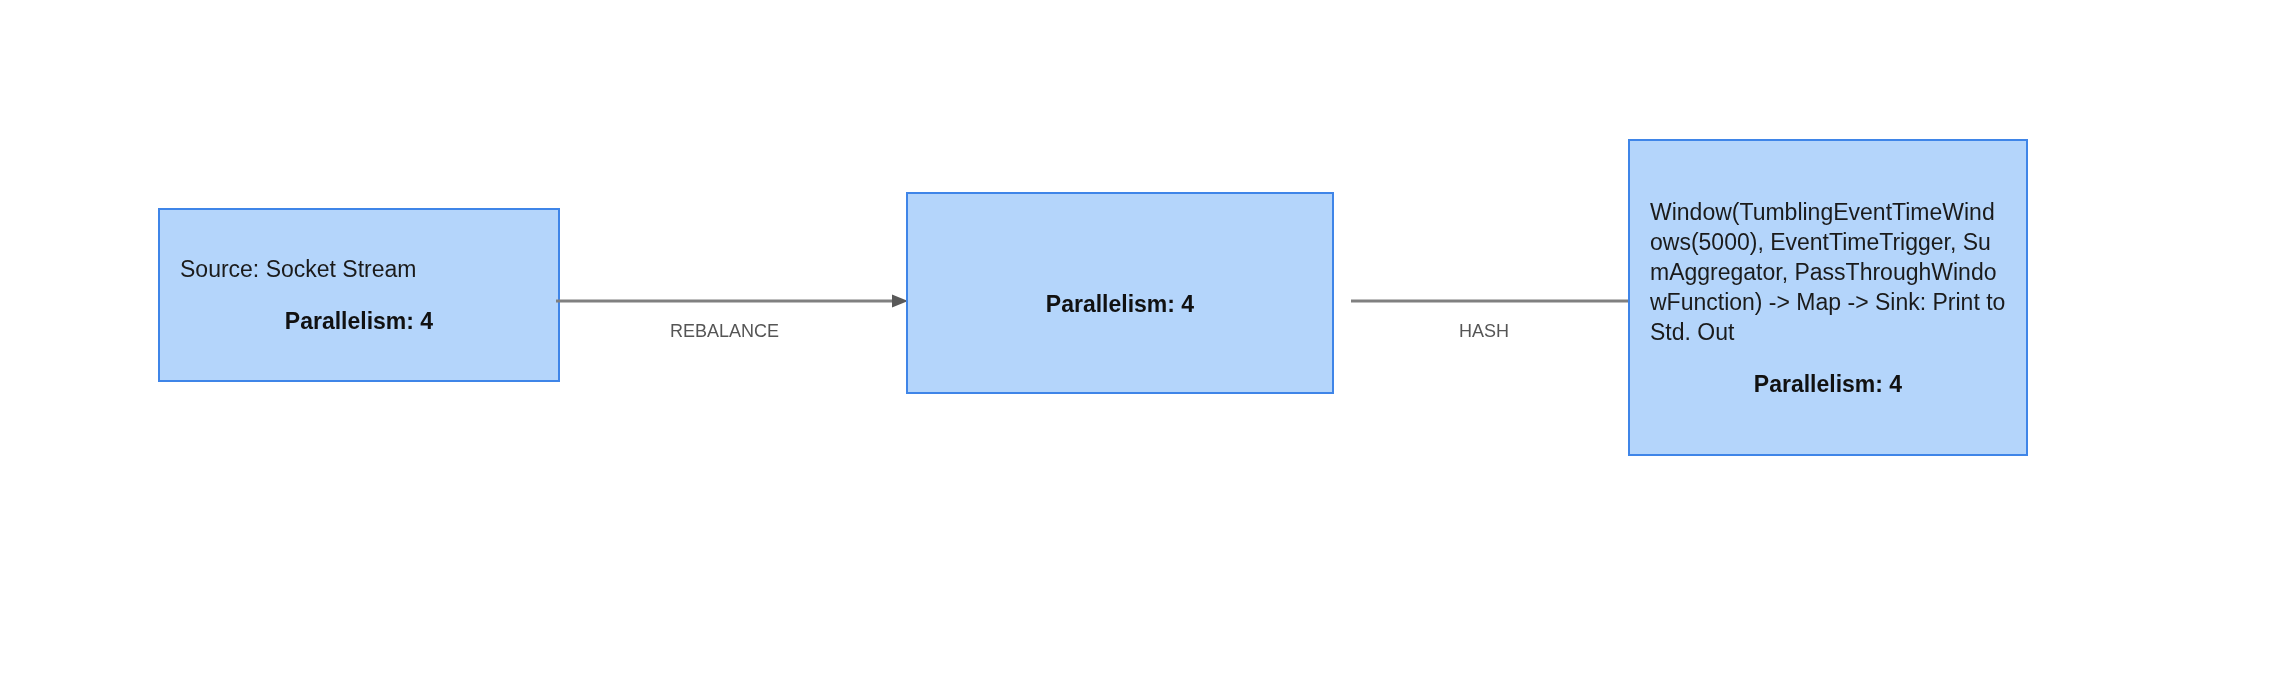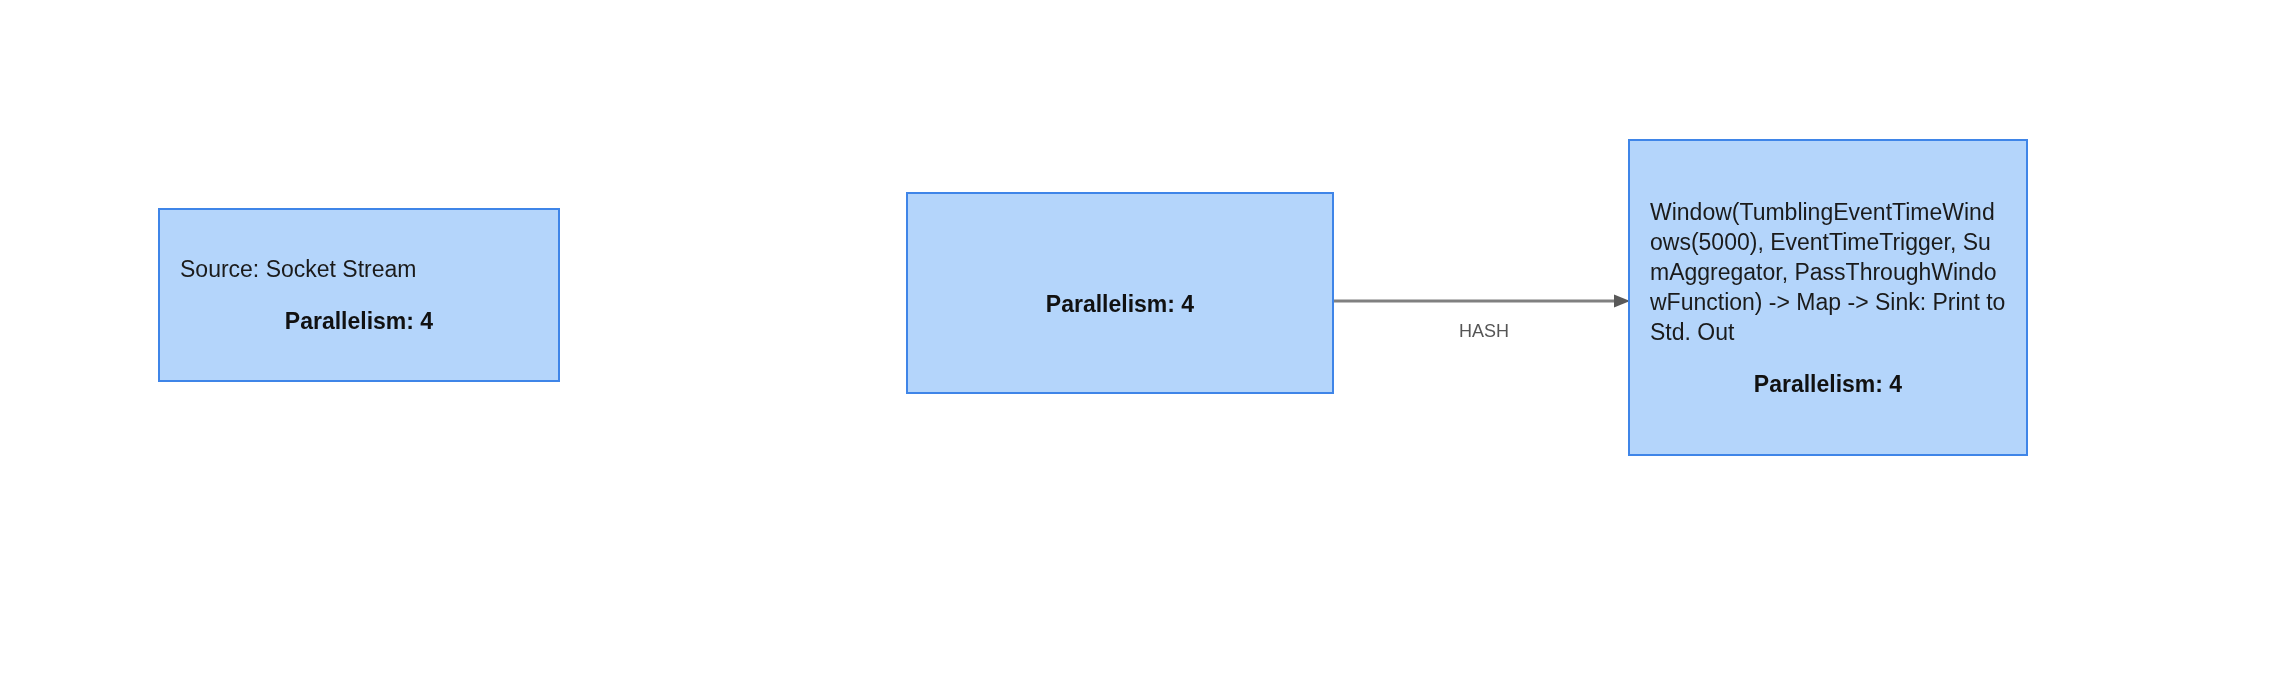--- a/index.html
+++ b/index.html
@@ -61,33 +61,40 @@
   .edge-label {
     position: absolute;
     top: 26px;
     font-size: 18px;
     line-height: 22px;
     color: #555555;
     white-space: nowrap;
   }
   #edge-rebalance { left: 556px; top: 294px; width: 352px; }
   #edge-rebalance .edge-label { left: 114px; }
-  #edge-hash      { left: 1334px; top: 294px; width: 296px; }
+  #edge-hash      { left: 1334px; top: 294px; width: 296px; padding-left: 17px; }
   #edge-hash      .edge-label { left: 125px; }
 </style>
 </head>
 <body>
 
 <div id="canvas">
 
   <div class="node" id="node-source">
     <div class="node-title">Source: Socket Stream</div>
     <div class="node-parallelism">Parallelism: 4</div>
   </div>
 
+  <div class="edge" id="edge-rebalance">
+    <svg width="352" height="14" viewBox="0 0 352 14">
+      <line x1="0" y1="7" x2="336" y2="7" stroke="#808080" stroke-width="3"></line>
+      <polygon points="336,0.5 352,7 336,13.5" fill="#595959"></polygon>
+    </svg>
+    <div class="edge-label">REBALANCE</div>
+  </div>
 
   <div class="node" id="node-map">
     <div class="node-parallelism">Parallelism: 4</div>
   </div>
 
   <div class="edge" id="edge-hash">
     <svg width="296" height="14" viewBox="0 0 296 14">
       <line x1="0" y1="7" x2="280" y2="7" stroke="#808080" stroke-width="3"></line>
       <polygon points="280,0.5 296,7 280,13.5" fill="#595959"></polygon>
     </svg>

